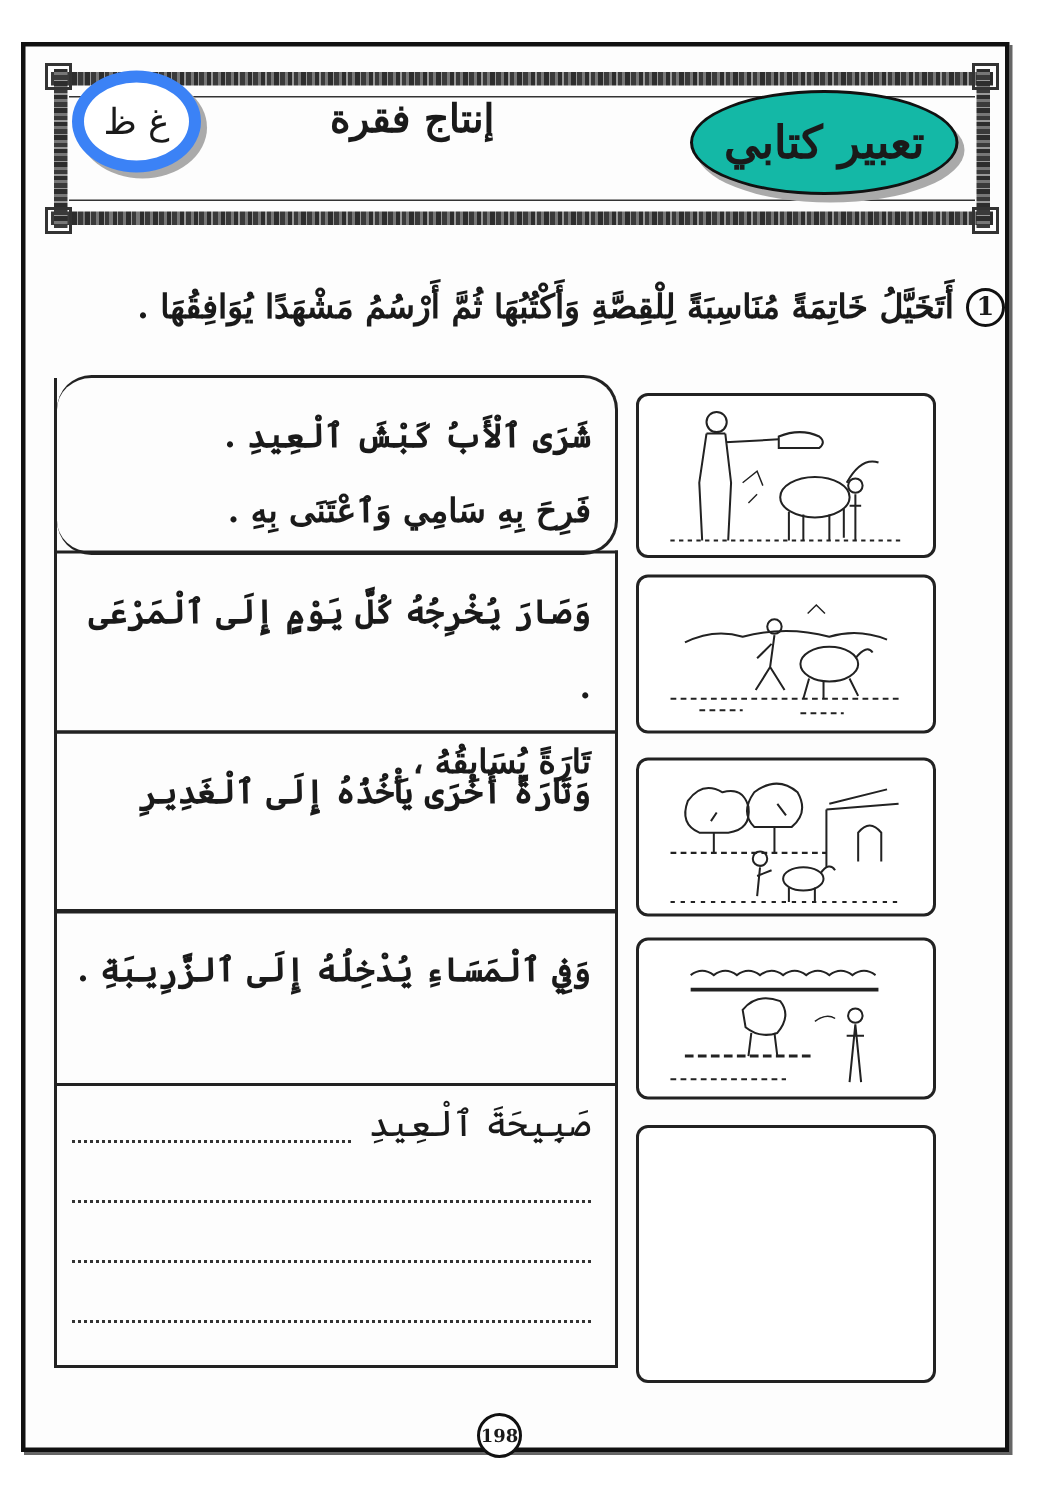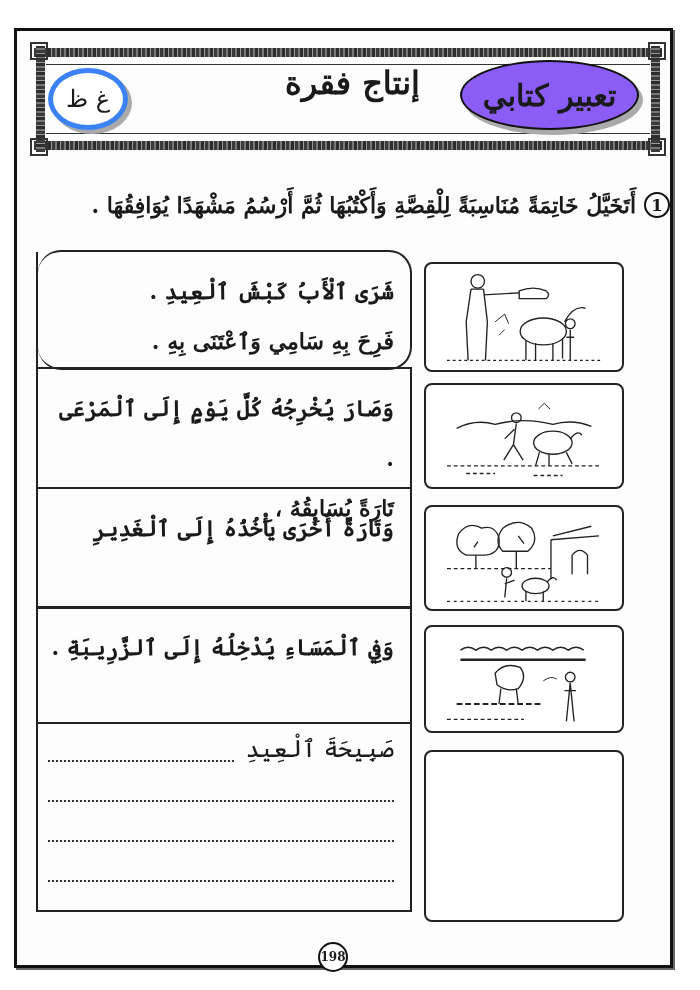--- a/index.html
+++ b/index.html
@@ -21,27 +21,27 @@
   .banner .vband.right { right:8px; }
   .banner .corner { position:absolute; width:18px; height:18px; border:2px solid #333; box-sizing:border-box; }
   .banner .corner.tl { left:2px; top:2px; }
   .banner .corner.tr { right:2px; top:2px; }
   .banner .corner.bl { left:2px; bottom:2px; }
   .banner .corner.br { right:2px; bottom:2px; }
   .banner .thin { position:absolute; left:18px; right:18px; height:0; border-top:1.5px solid #333; }
   .banner .thin.t { top:24px; }
   .banner .thin.b { bottom:24px; }
 
-  .badge-letters { position:absolute; left:48px; top:68px; width:70px; height:52px; border:5px solid #3b82f6;
+  .badge-letters { position:absolute; left:48px; top:47px; width:70px; height:52px; border:8px solid #3b82f6;
                    border-radius:50%; background:#fff; box-shadow:4px 4px 0 #aaa;
                    display:flex; align-items:center; justify-content:center; font-size:24px; direction:rtl; }
-  .banner-title { position:absolute; left:220px; top:64px; width:200px; text-align:right;
-                  font-size:32px; font-weight:bold; direction:rtl; }
+  .banner-title { position:absolute; left:220px; top:64px; width:200px; text-align:left;
+                  font-size:26px; font-weight:bold; direction:rtl; }
   .badge-subject { position:absolute; left:460px; top:60px; width:175px; height:66px; border:2px solid #111;
-                   border-radius:50%; background:#8b5cf6; box-shadow:4px 5px 0 #aaa;
+                   border-radius:50%; background:#14b8a6; box-shadow:4px 5px 0 #aaa;
                    display:flex; align-items:center; justify-content:center; font-size:30px; font-weight:bold; direction:rtl; }
 
   
   .instruction { position:absolute; left:30px; top:192px; width:640px; direction:rtl; display:flex; align-items:center; }
   .instr-num { width:26px; height:26px; border:2px solid #111; border-radius:50%; font-size:17px; font-weight:bold;
                display:flex; align-items:center; justify-content:center; margin-left:8px; box-sizing:border-box; flex:none; }
   .instr-text { font-size:22px; font-weight:bold; white-space:nowrap; }
 
   
   .story-col { position:absolute; left:36px; top:252px; width:374px; border-left:2.5px solid #222; }

